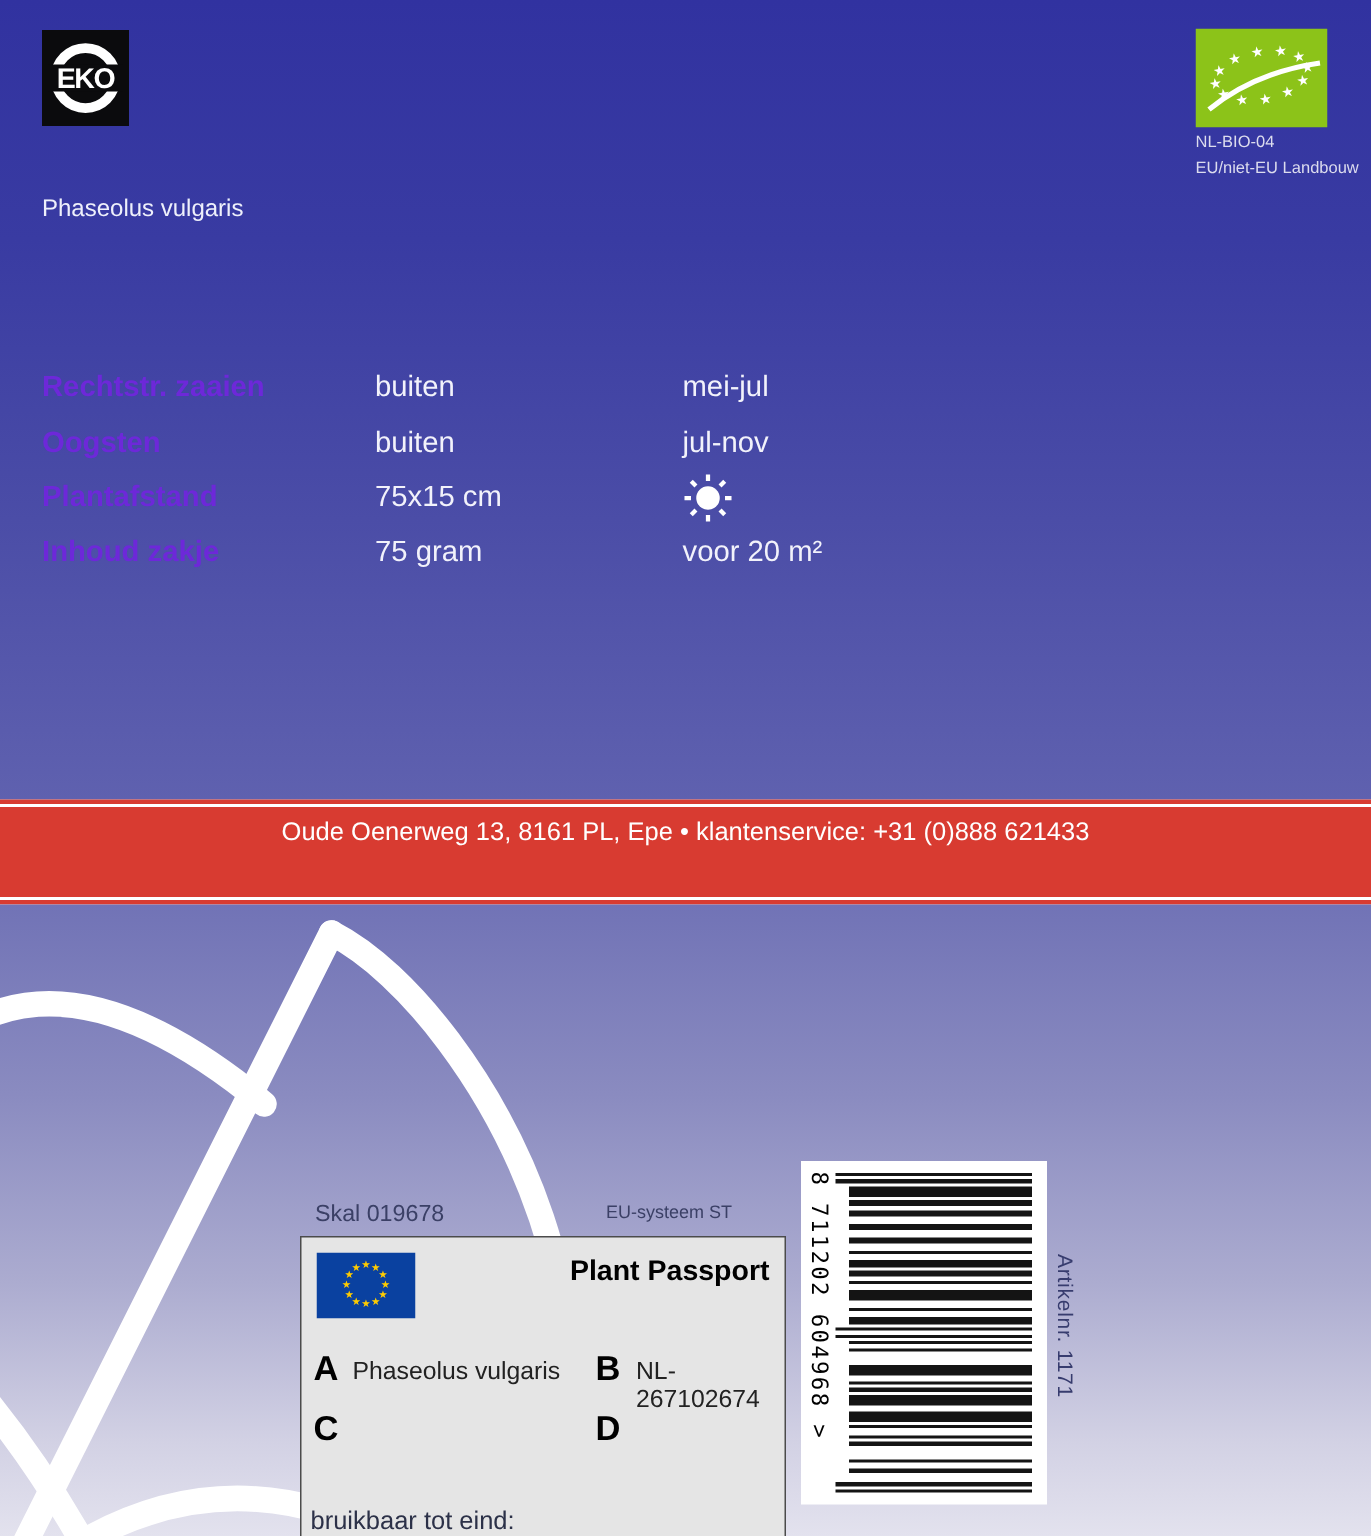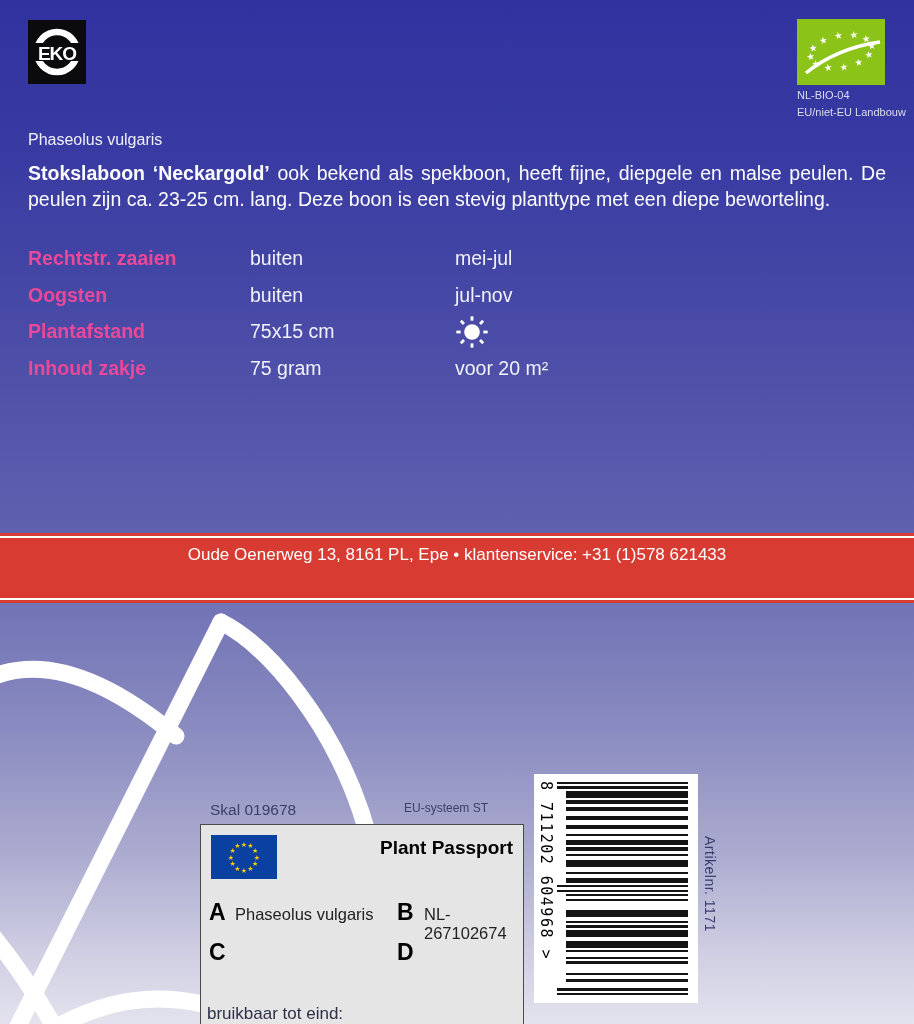--- a/index.html
+++ b/index.html
@@ -20,21 +20,21 @@
   .eubio .cert-text{font-size:11px;line-height:13px;color:#dcdcee;margin-top:4px;}
 
   
   .latin{position:absolute;left:28px;top:131px;font-size:16px;color:#eef0fb;}
   .descr{position:absolute;left:28px;top:160px;width:858px;font-size:19.5px;line-height:26px;
     text-align:justify;color:#fdfdff;}
   .descr b{font-weight:bold;}
 
   .info{position:absolute;left:28px;top:247px;width:640px;display:grid;
     grid-template-columns:222px 205px 1fr;grid-auto-rows:36.6px;font-size:19.5px;}
-  .info .lbl{font-weight:bold;color:#ec4899;}
+  .info .lbl{font-weight:bold;color:#6d28d9;}
   .info .val,.info .ext{color:#f2f2fb;}
   .sun{margin-top:-5px;display:block;}
 
   
   .banner{position:absolute;left:0;top:533px;width:914px;}
   .banner .rule{height:3px;background:#D83B31;}
   .banner .gap{height:2px;background:#ffffff;}
   .banner .main{height:60px;background:#D83B31;text-align:center;font-size:17px;
     line-height:26px;padding-top:4px;box-sizing:border-box;color:#fff;}
 
@@ -62,21 +62,21 @@
 <body>
 
 <div class="poster">
 
   <div class="bg-top"></div>
 
   <div class="banner">
     <div class="rule"></div>
     <div class="gap"></div>
     <div class="main">
-      <div>Oude Oenerweg 13, 8161 PL, Epe • klantenservice: +31 (1)578 621433</div>
+      <div>Oude Oenerweg 13, 8161 PL, Epe • klantenservice: +31 (0)888 621433</div>
     </div>
     <div class="gap"></div>
     <div class="rule"></div>
   </div>
 
   <div class="bg-bottom"></div>
 
   <svg class="line-art" viewBox="0 603 914 421">
     <g stroke="#ffffff" stroke-width="17" fill="none" stroke-linecap="round">
       <path d="M -10 678 Q 66 645 176 736"></path>
@@ -112,21 +112,20 @@
           <text x="13" y="32" text-anchor="middle" dominant-baseline="central" font-size="9.5" fill="#ffffff">★</text>
           <text x="17.153212482682402" y="24" text-anchor="middle" dominant-baseline="central" font-size="9.5" fill="#ffffff">★</text>
           <text x="28.499999999999986" y="18.143593539448986" text-anchor="middle" dominant-baseline="central" font-size="9.5" fill="#ffffff">★</text>
         </g>
     </svg>
     <div class="cert-text">NL-BIO-04</div>
     <div class="cert-text">EU/niet-EU Landbouw</div>
   </div>
 
   <div class="latin">Phaseolus vulgaris</div>
-  <div class="descr"><b>Stokslaboon ‘Neckargold’</b><span> ook bekend als spekboon, heeft fijne, diepgele en malse peulen. De peulen zijn ca. 23-25 cm. lang. Deze boon is een stevig planttype met een diepe beworteling.</span></div>
 
   <div class="info">
     <div class="lbl">Rechtstr. zaaien</div>
     <div class="val">buiten</div>
     <div class="ext">mei-jul</div>
 
     <div class="lbl">Oogsten</div>
     <div class="val">buiten</div>
     <div class="ext">jul-nov</div>
 

